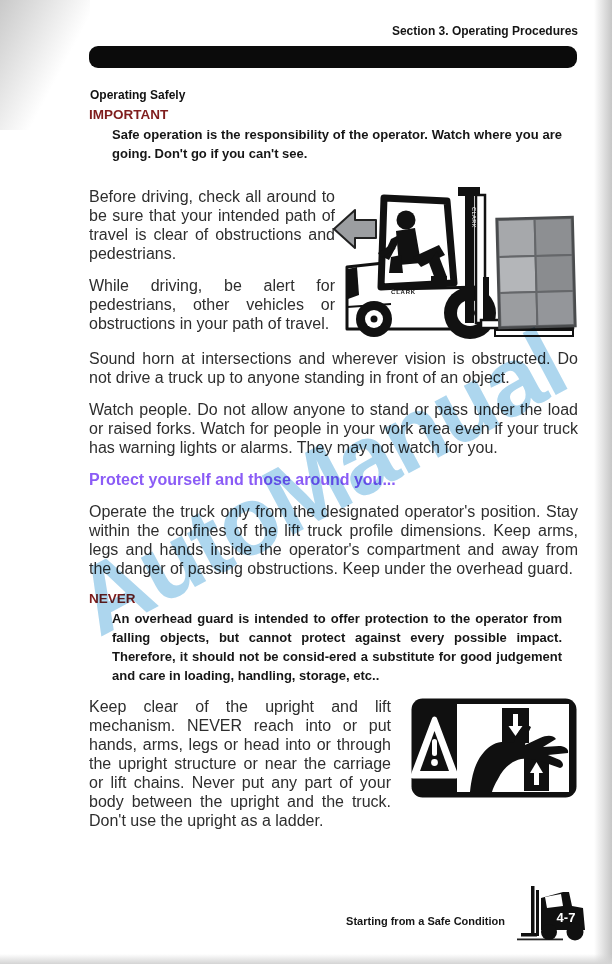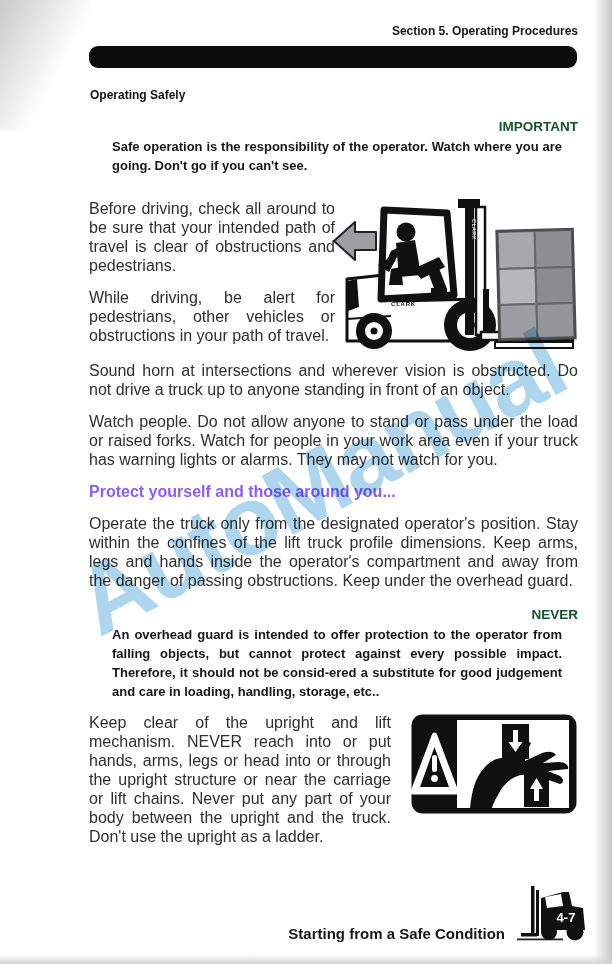--- a/index.html
+++ b/index.html
@@ -10,52 +10,52 @@
   .edge-right{position:absolute;top:0;right:0;width:18px;height:100%;
     background:linear-gradient(to left,#c6c6c6,rgba(255,255,255,0));z-index:1;}
   .edge-bottom{position:absolute;left:0;bottom:0;width:100%;height:10px;
     background:linear-gradient(to top,#d4d4d4,rgba(255,255,255,0));z-index:1;}
   .corner-tl{position:absolute;left:0;top:0;width:90px;height:130px;
     background:linear-gradient(118deg,#c9c9c9,rgba(255,255,255,0) 62%);z-index:1;}
   .running-head{position:absolute;top:24px;right:34px;font-size:12px;font-weight:bold;color:#161616;z-index:3;}
   .header-bar{position:absolute;left:89px;top:46px;width:488px;height:22px;background:#0b0b0b;border-radius:9px;z-index:3;}
   .content{position:absolute;left:89px;top:88px;width:489px;z-index:3;}
   h1{font-size:12px;font-weight:bold;color:#111;margin:0 0 0 1px;}
-  .center-head{text-align:right;font-weight:bold;font-size:13.5px;color:#14532d;margin-top:17px;}
+  .center-head{text-align:left;font-weight:bold;font-size:13.5px;color:#7f1d1d;margin-top:5px;}
   .bold-block{font-weight:bold;font-size:13px;line-height:19px;color:#161616;
     margin:3px 16px 0 23px;text-align:justify;}
   .para{font-size:16px;line-height:19px;margin:0 0 13px;text-align:justify;}
   .bold{font-weight:bold;color:#8b5cf6;}
   .row1{display:flex;margin-top:24px;}
   .row1 .col-text{width:246px;}
   .row1 .illus{margin-left:-4px;margin-top:-10px;}
   .row2{display:flex;margin-top:12px;}
   .row2 .col-text2{width:302px;}
   .row2 .label{margin-left:auto;margin-top:0;}
   .notice-block{margin-bottom:10px;}
   .footer{position:absolute;left:89px;right:17px;top:880px;height:62px;display:flex;
     align-items:flex-end;justify-content:flex-end;gap:12px;z-index:3;}
-  .footer .ftext{font-size:15px;font-weight:bold;color:#161616;}
+  .footer .ftext{font-size:11px;font-weight:bold;color:#161616;margin-bottom:15px;}
   .watermark{position:absolute;left:320px;top:483px;transform:translate(-50%,-50%) rotate(-28deg);
     font-size:97px;font-weight:bold;letter-spacing:-2px;white-space:nowrap;
     color:#69b4e0;opacity:.55;mix-blend-mode:multiply;z-index:6;pointer-events:none;}
   svg text{font-family:"Liberation Sans",sans-serif;}
 </style>
 </head>
 <body>
 
 <div class="page">
 
   <div class="corner-tl"></div>
   <div class="edge-right"></div>
   <div class="edge-bottom"></div>
 
   <div class="watermark">AutoManual</div>
 
-  <div class="running-head">Section 5.  Operating Procedures</div>
+  <div class="running-head">Section 3.  Operating Procedures</div>
   <div class="header-bar"></div>
 
   <div class="content">
 
     <h1>Operating Safely</h1>
 
     <div class="center-head">IMPORTANT</div>
     <p class="bold-block">Safe operation is the responsibility of the operator. Watch where you are going. Don't go if you can't see.</p>
 
     <div class="row1">

